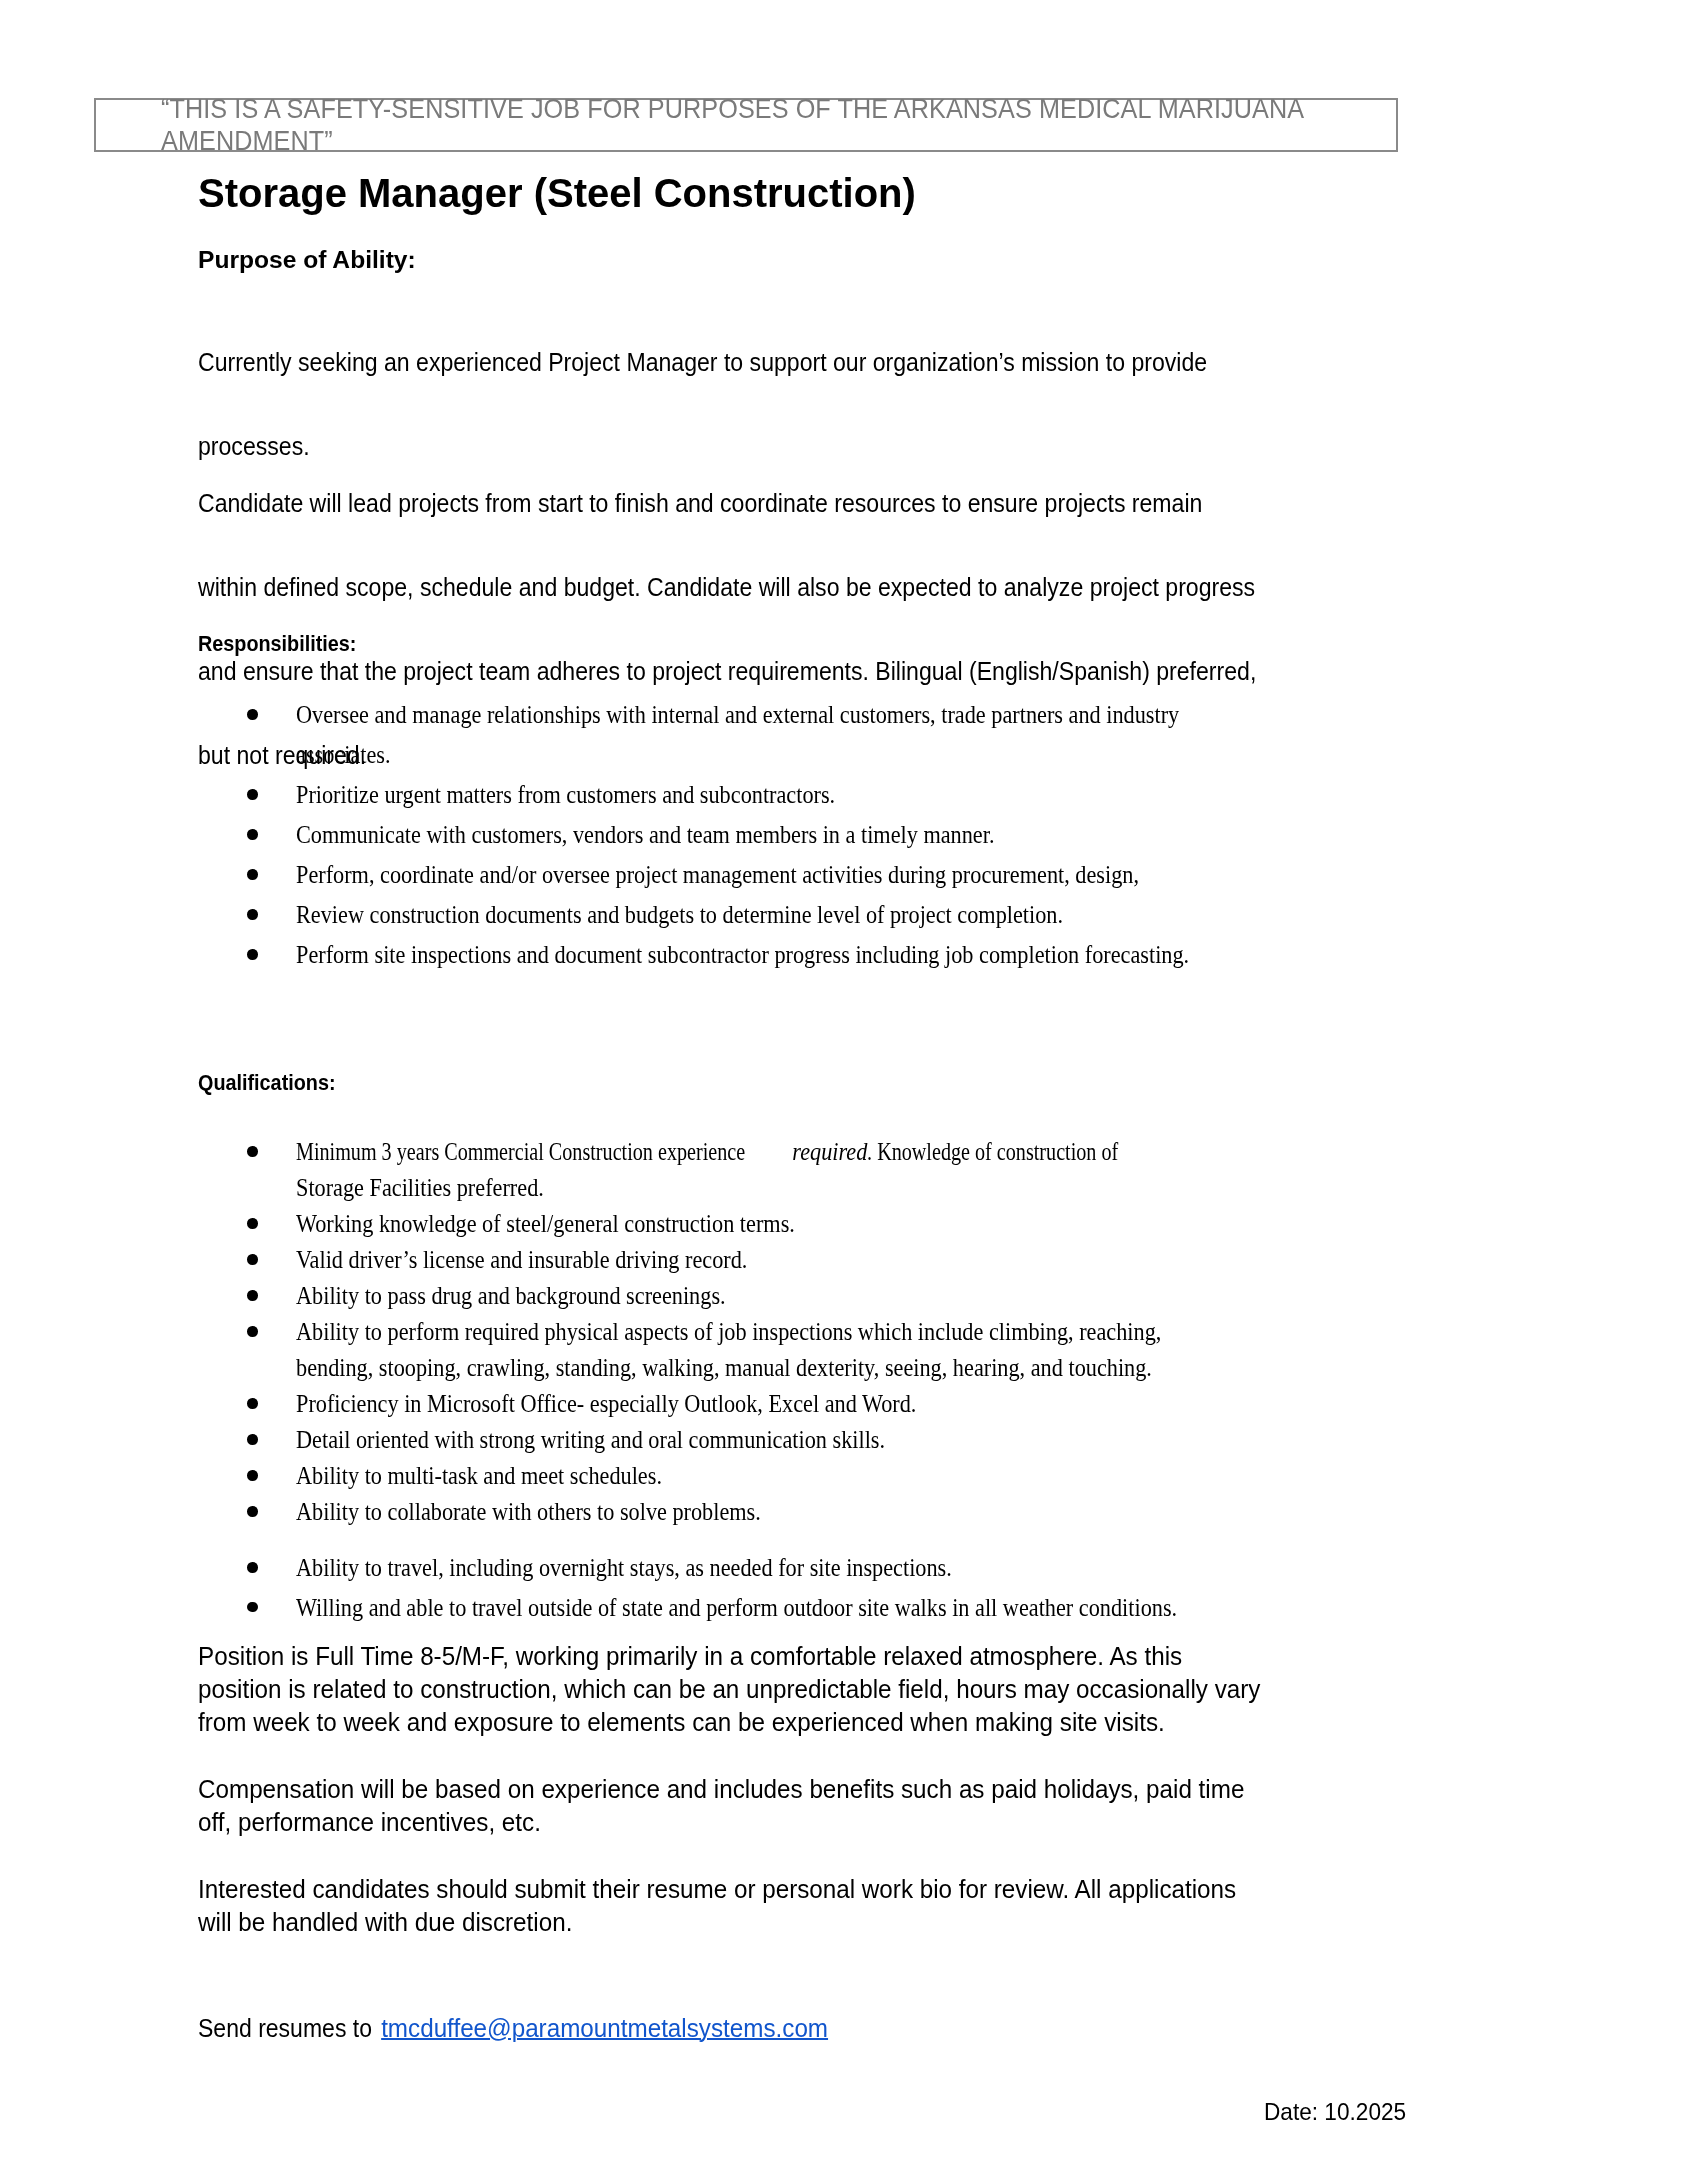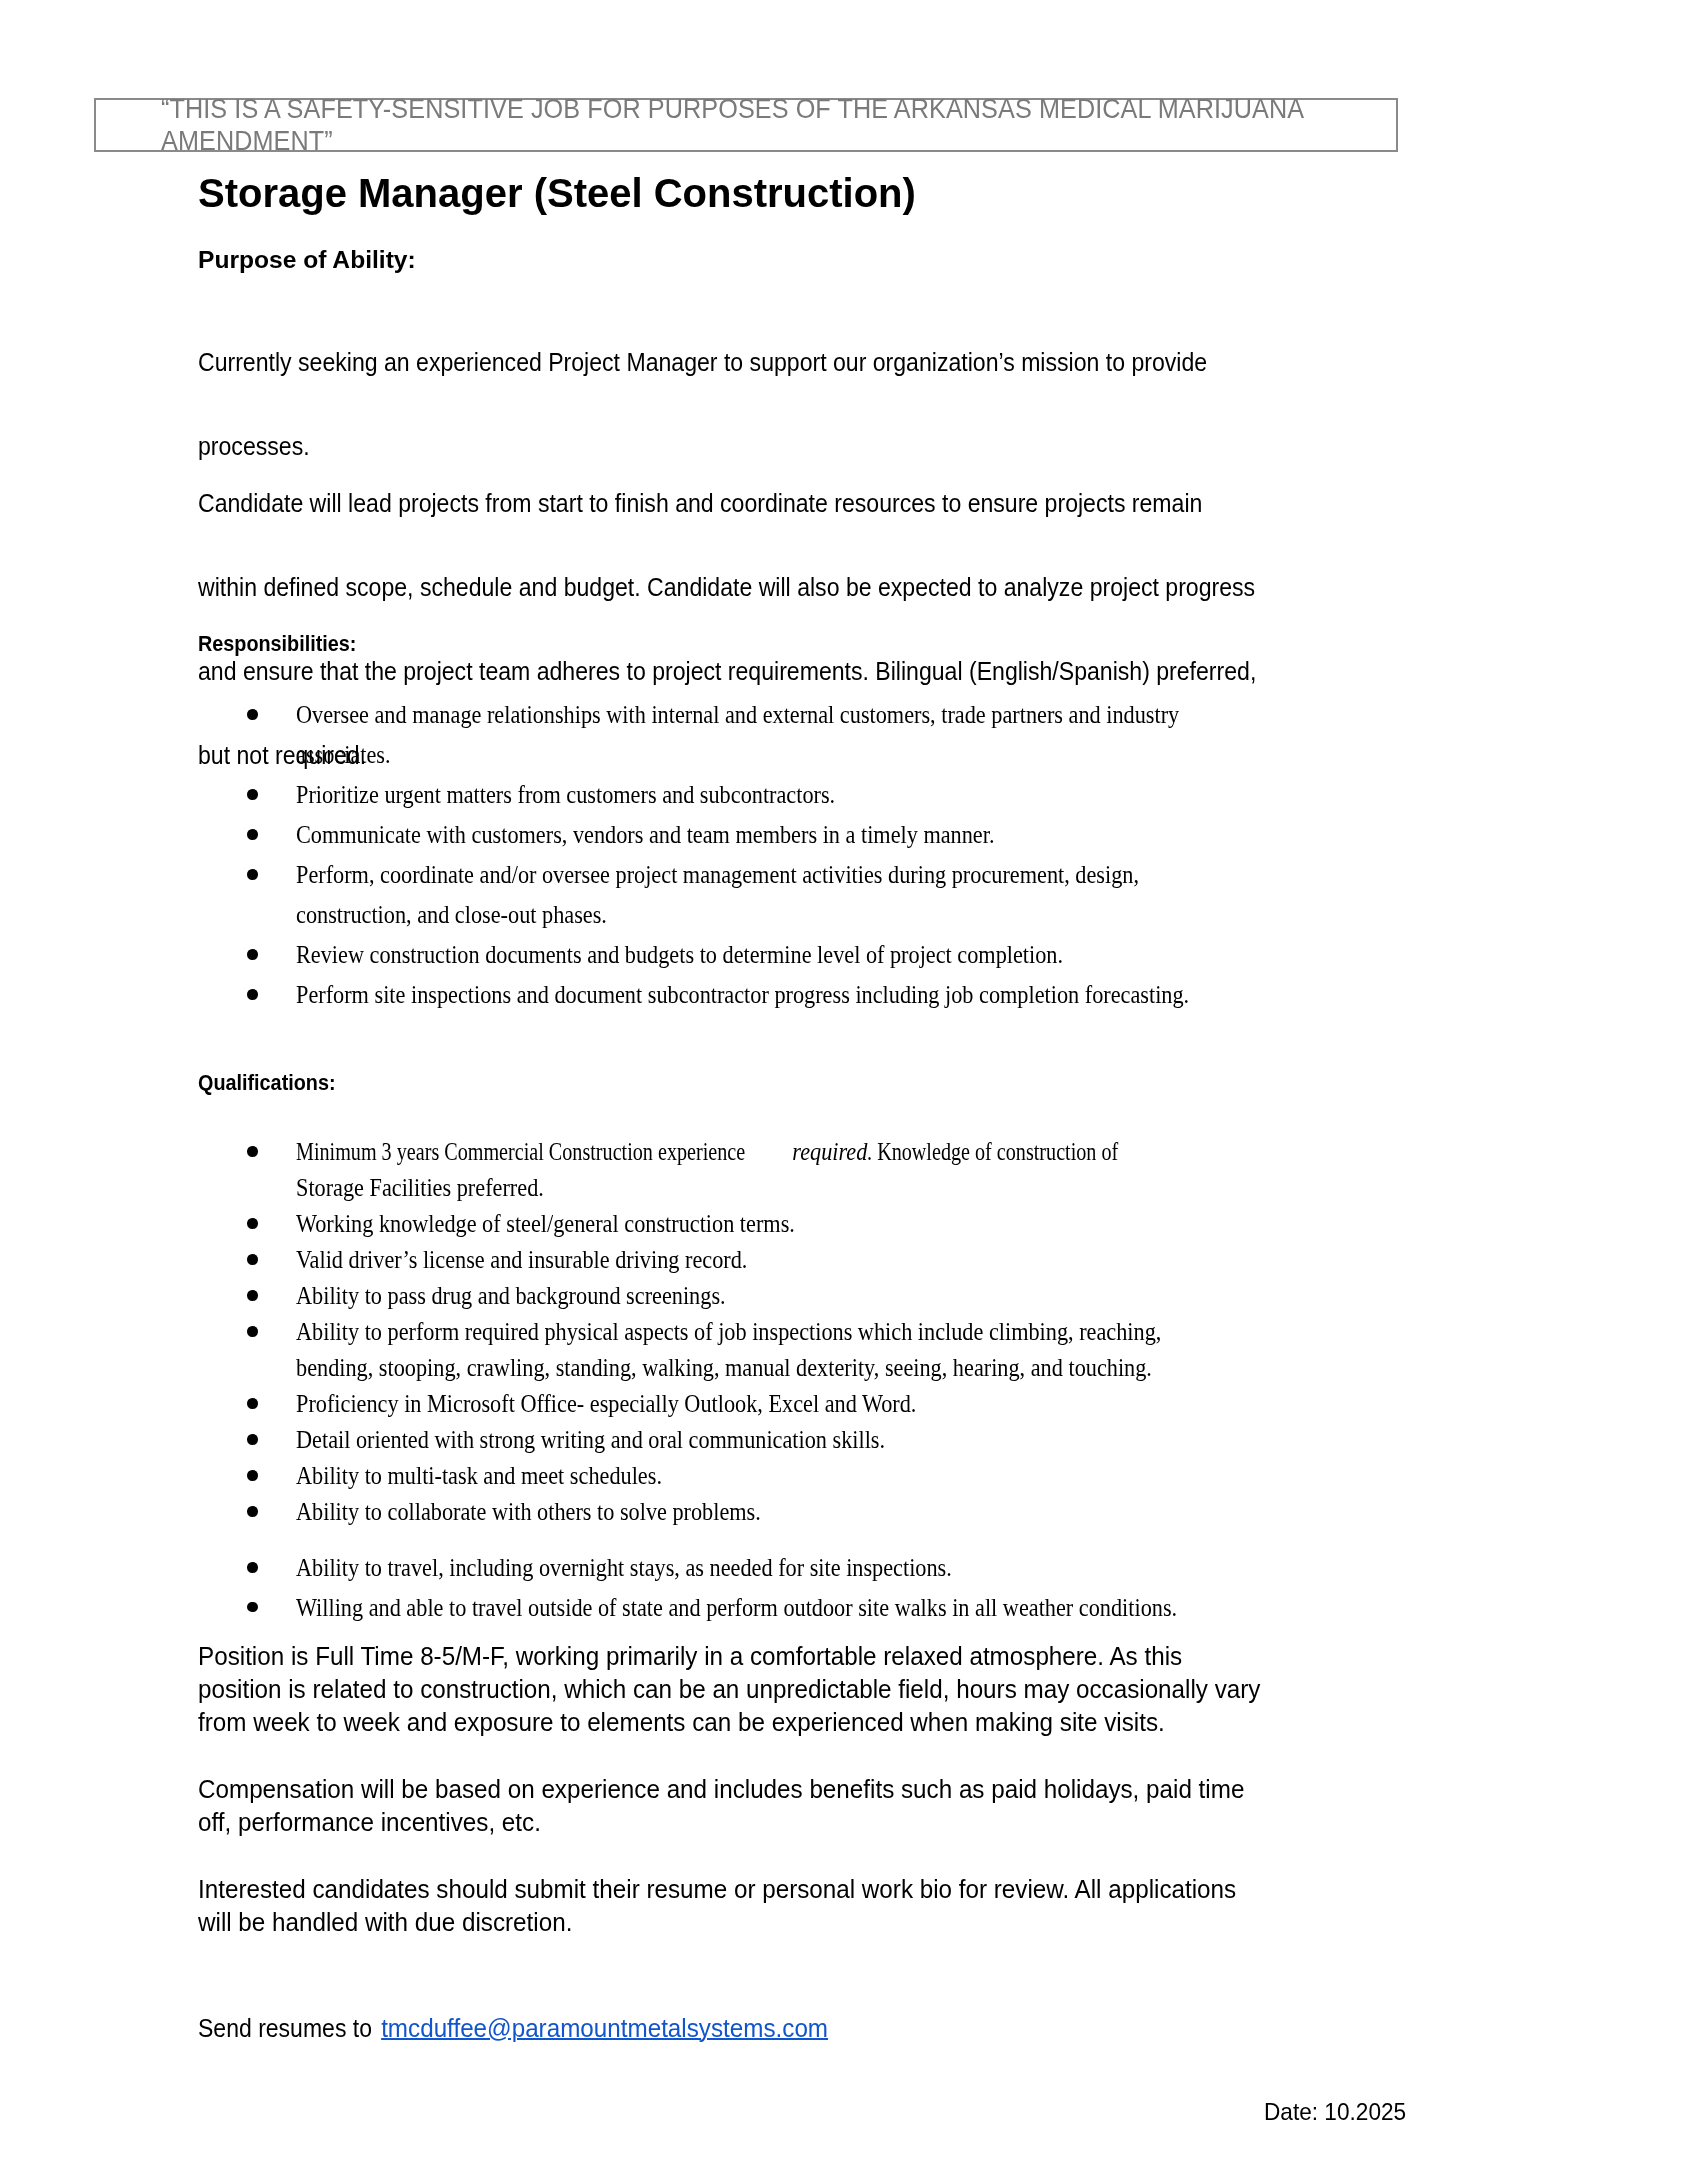--- a/index.html
+++ b/index.html
@@ -114,21 +114,20 @@
   <li>
     <span class="bullet" style="top:14px;"></span>
     <div class="txt">
         <span class="l"><span>Communicate with customers, vendors and team members in a timely manner.</span></span>
       </div>
   </li>
   <li>
     <span class="bullet" style="top:14px;"></span>
     <div class="txt">
       <span class="l"><span>Perform, coordinate and/or oversee project management activities during procurement, design,</span></span>
-      <span class="l"><span>construction, and close-out phases.</span></span>
     </div>
   </li>
   <li>
     <span class="bullet" style="top:14px;"></span>
     <div class="txt">
         <span class="l"><span>Review construction documents and budgets to determine level of project completion.</span></span>
       </div>
   </li>
   <li>
     <span class="bullet" style="top:14px;"></span>

